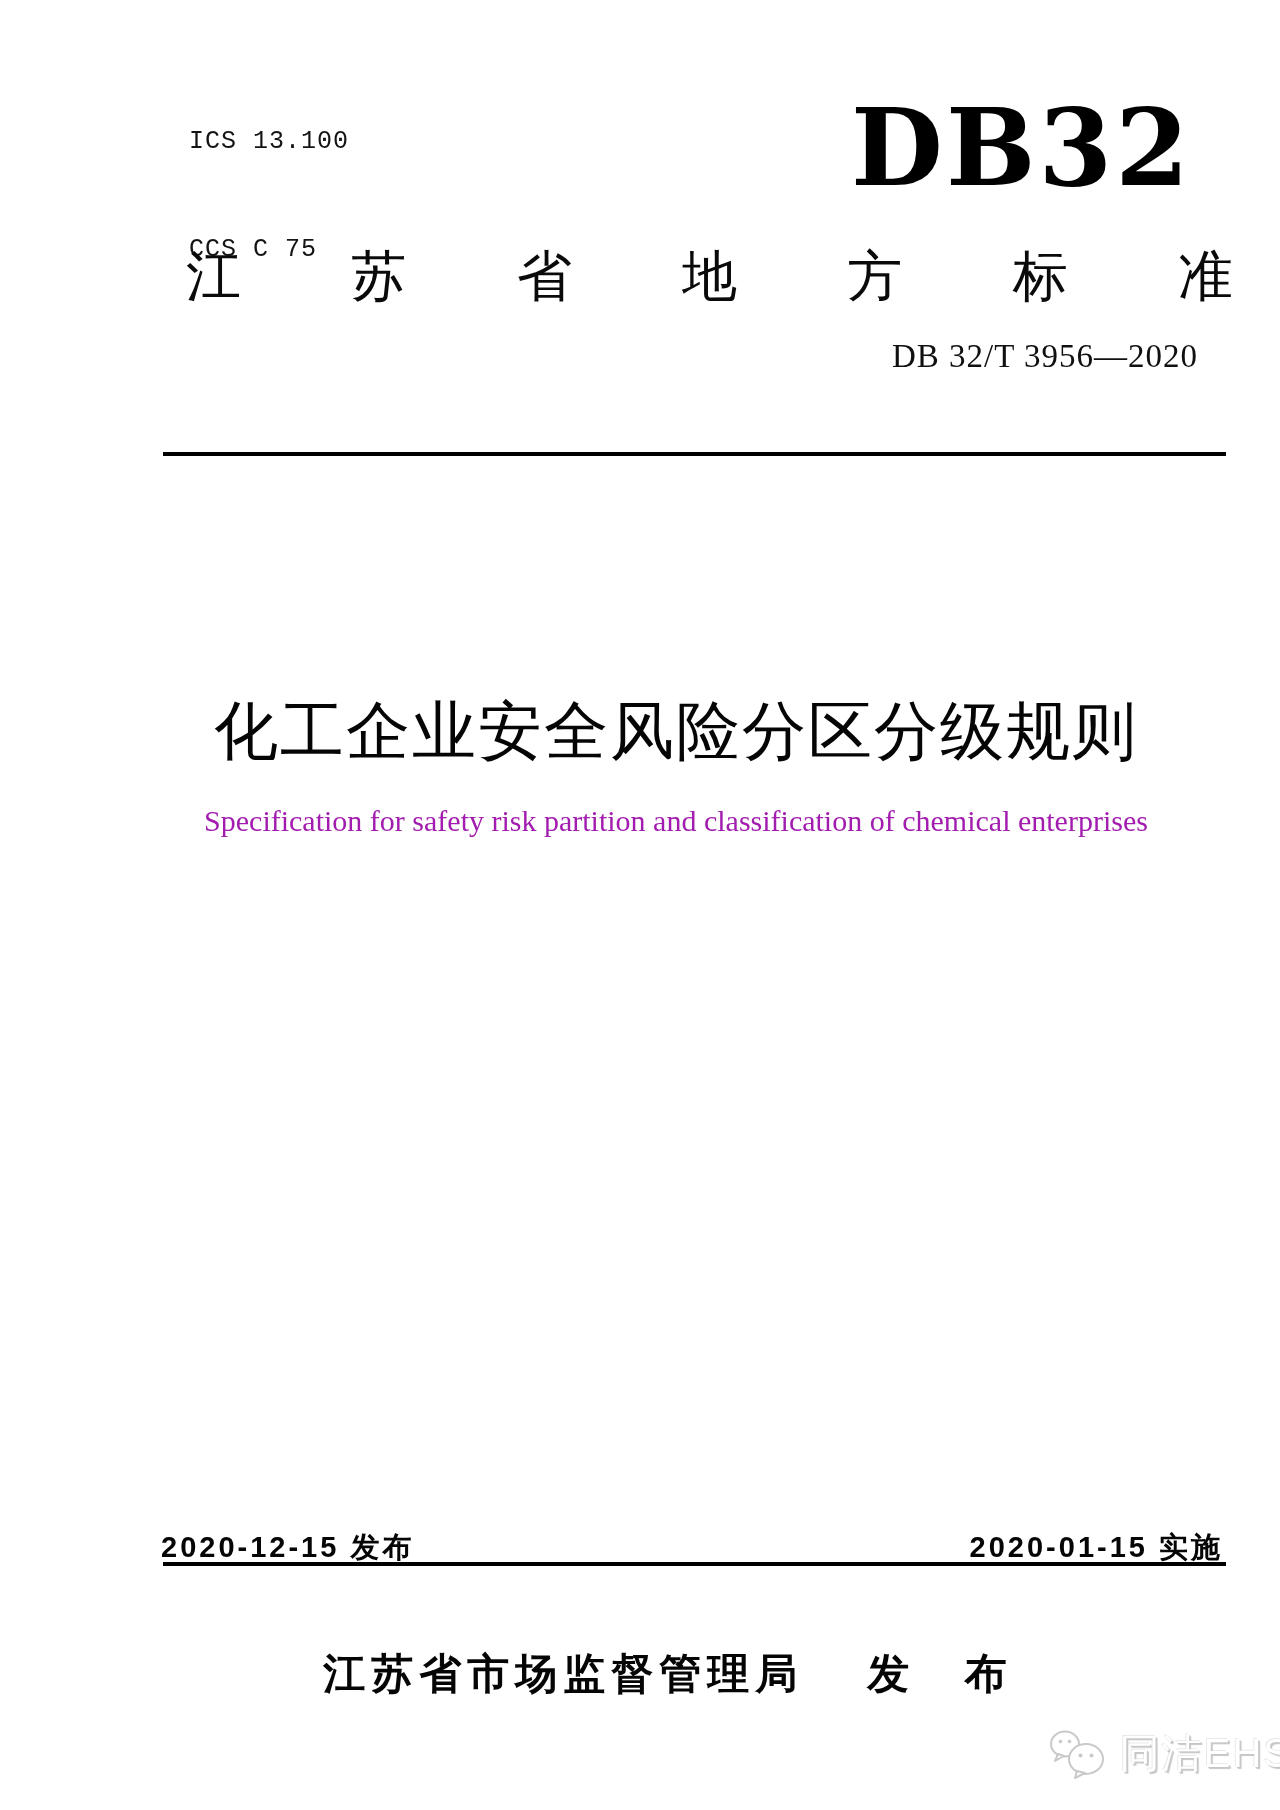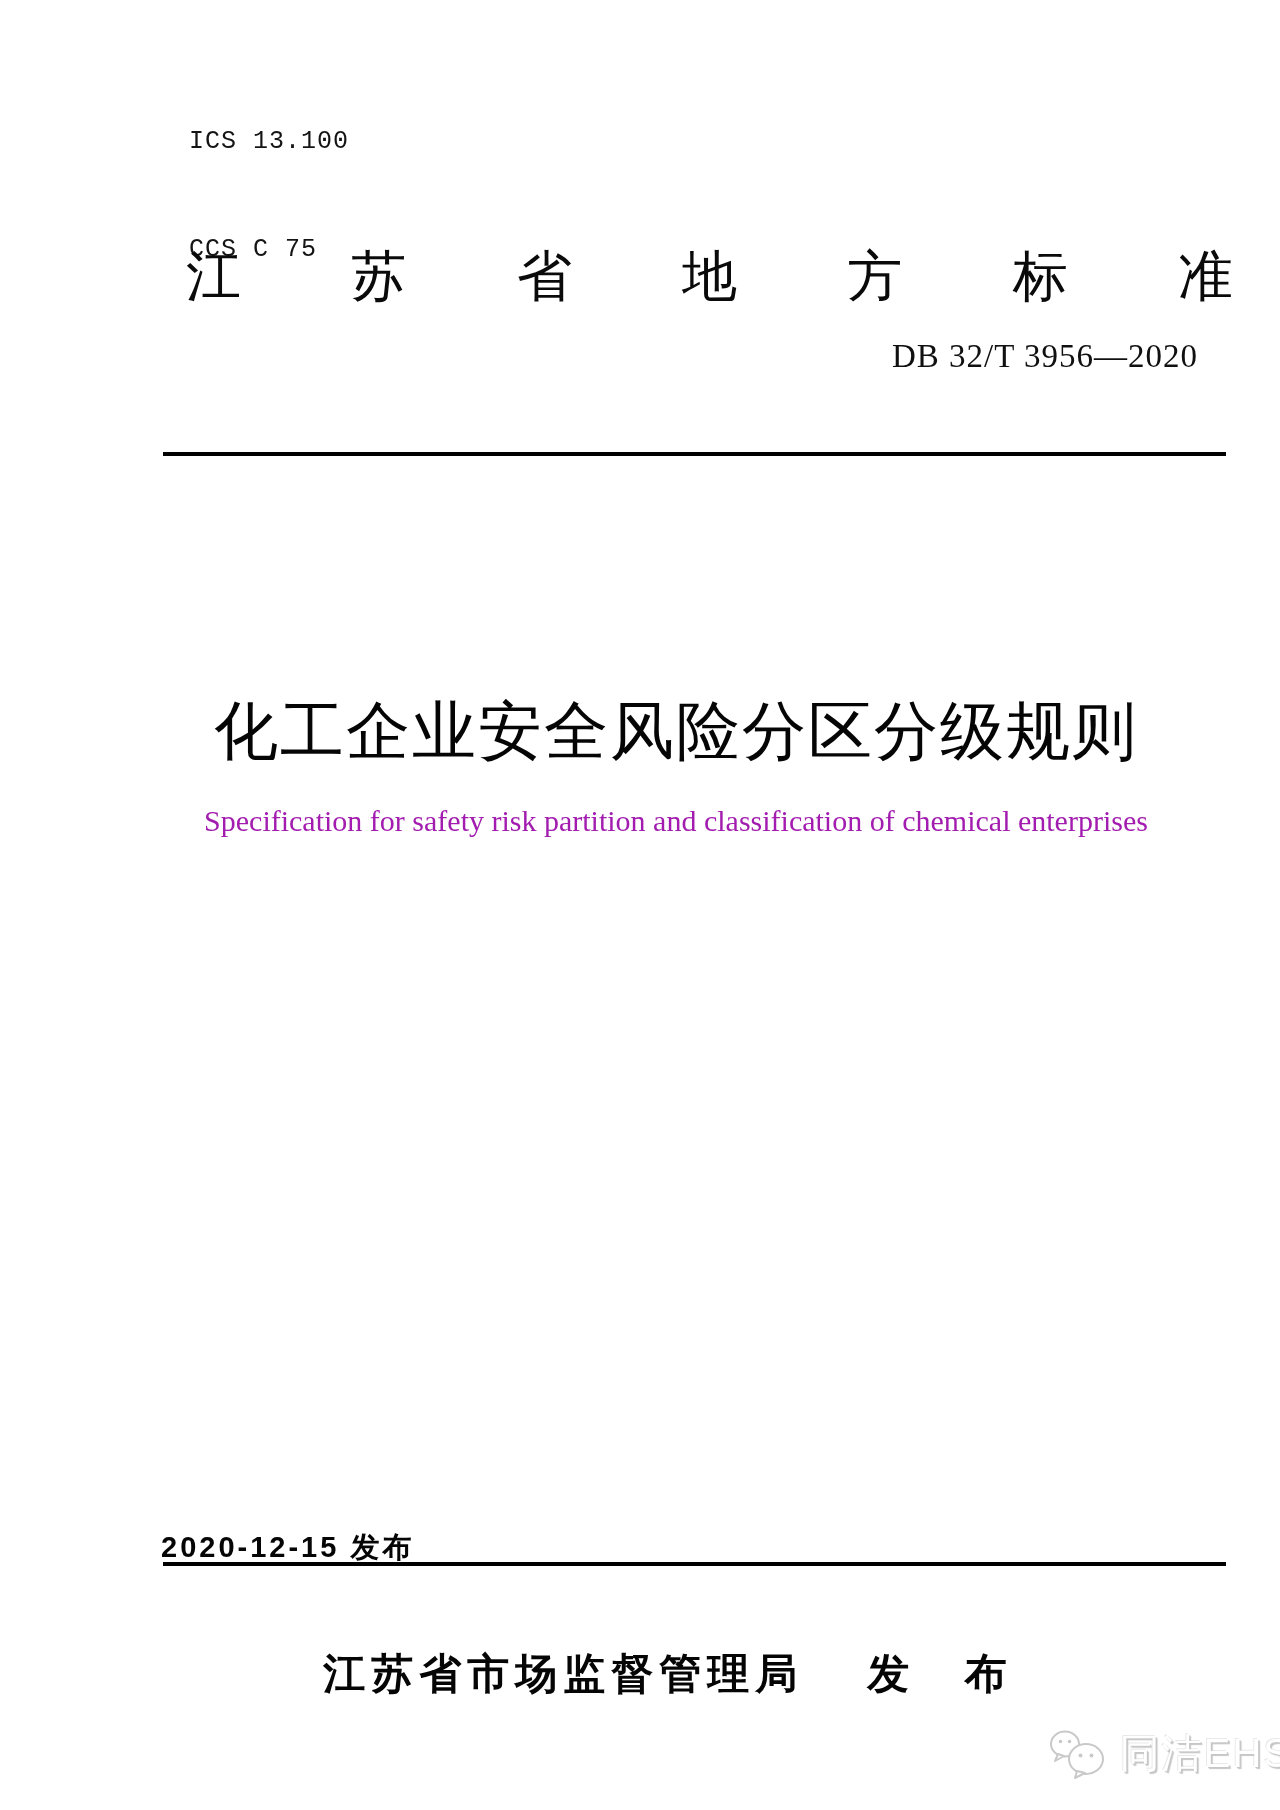--- a/index.html
+++ b/index.html
@@ -54,20 +54,21 @@
 </head>
 <body>
 
 <div class="page">
 
   <div class="ics-block">
     <div>ICS 13.100</div>
     <div>CCS C 75</div>
   </div>
 
+  <div class="db-logo">DB32</div>
 
   <div class="standard-type">
     <span>江</span>
     <span>苏</span>
     <span>省</span>
     <span>地</span>
     <span>方</span>
     <span>标</span>
     <span>准</span>
   </div>
@@ -75,20 +76,21 @@
   <div class="standard-number">DB 32/T  3956—2020</div>
 
   <div class="rule-top"></div>
 
   <div class="title-cn">化工企业安全风险分区分级规则</div>
 
   <div class="title-en">Specification for safety risk partition and classification of chemical enterprises</div>
 
   <div class="dates-row">
     <span>2020-12-15 发布</span>
+    <span>2020-01-15 实施</span>
   </div>
 
   <div class="rule-bottom"></div>
 
   <div class="publisher-row">
     <span>江苏省市场监督管理局</span><span class="publish-action">发 布</span>
   </div>
 
   <div class="watermark">
     <span class="watermark-icon">

